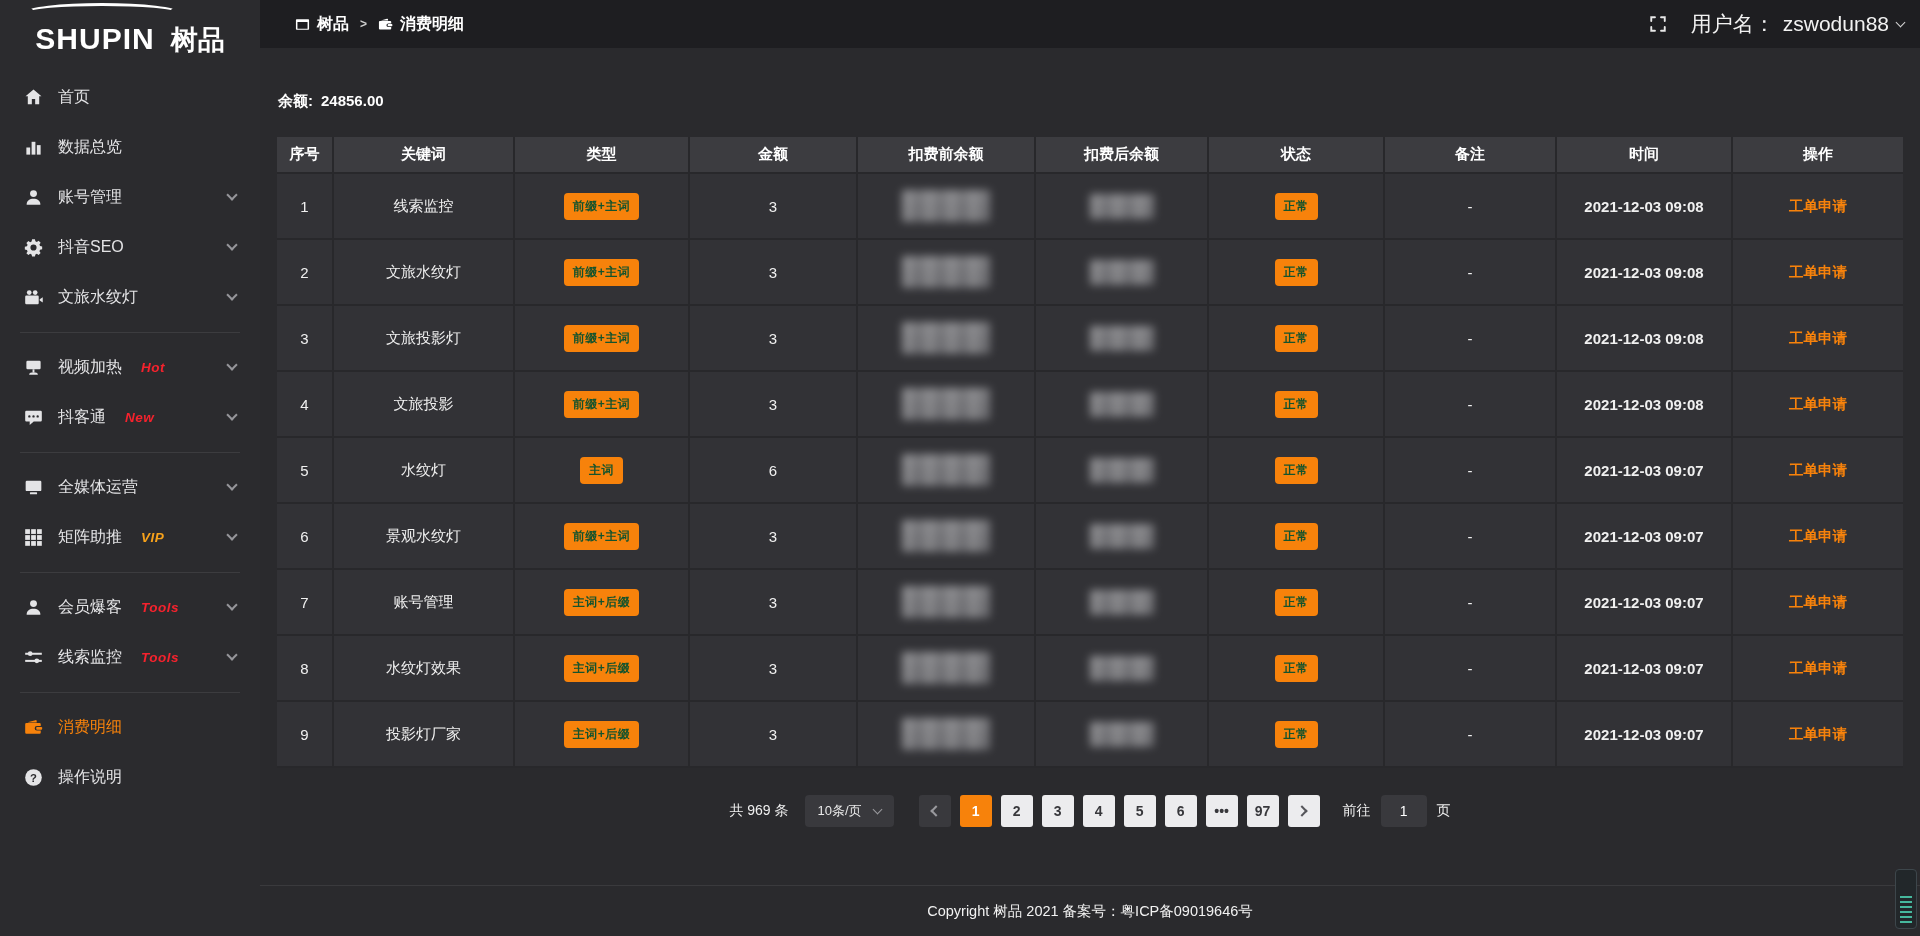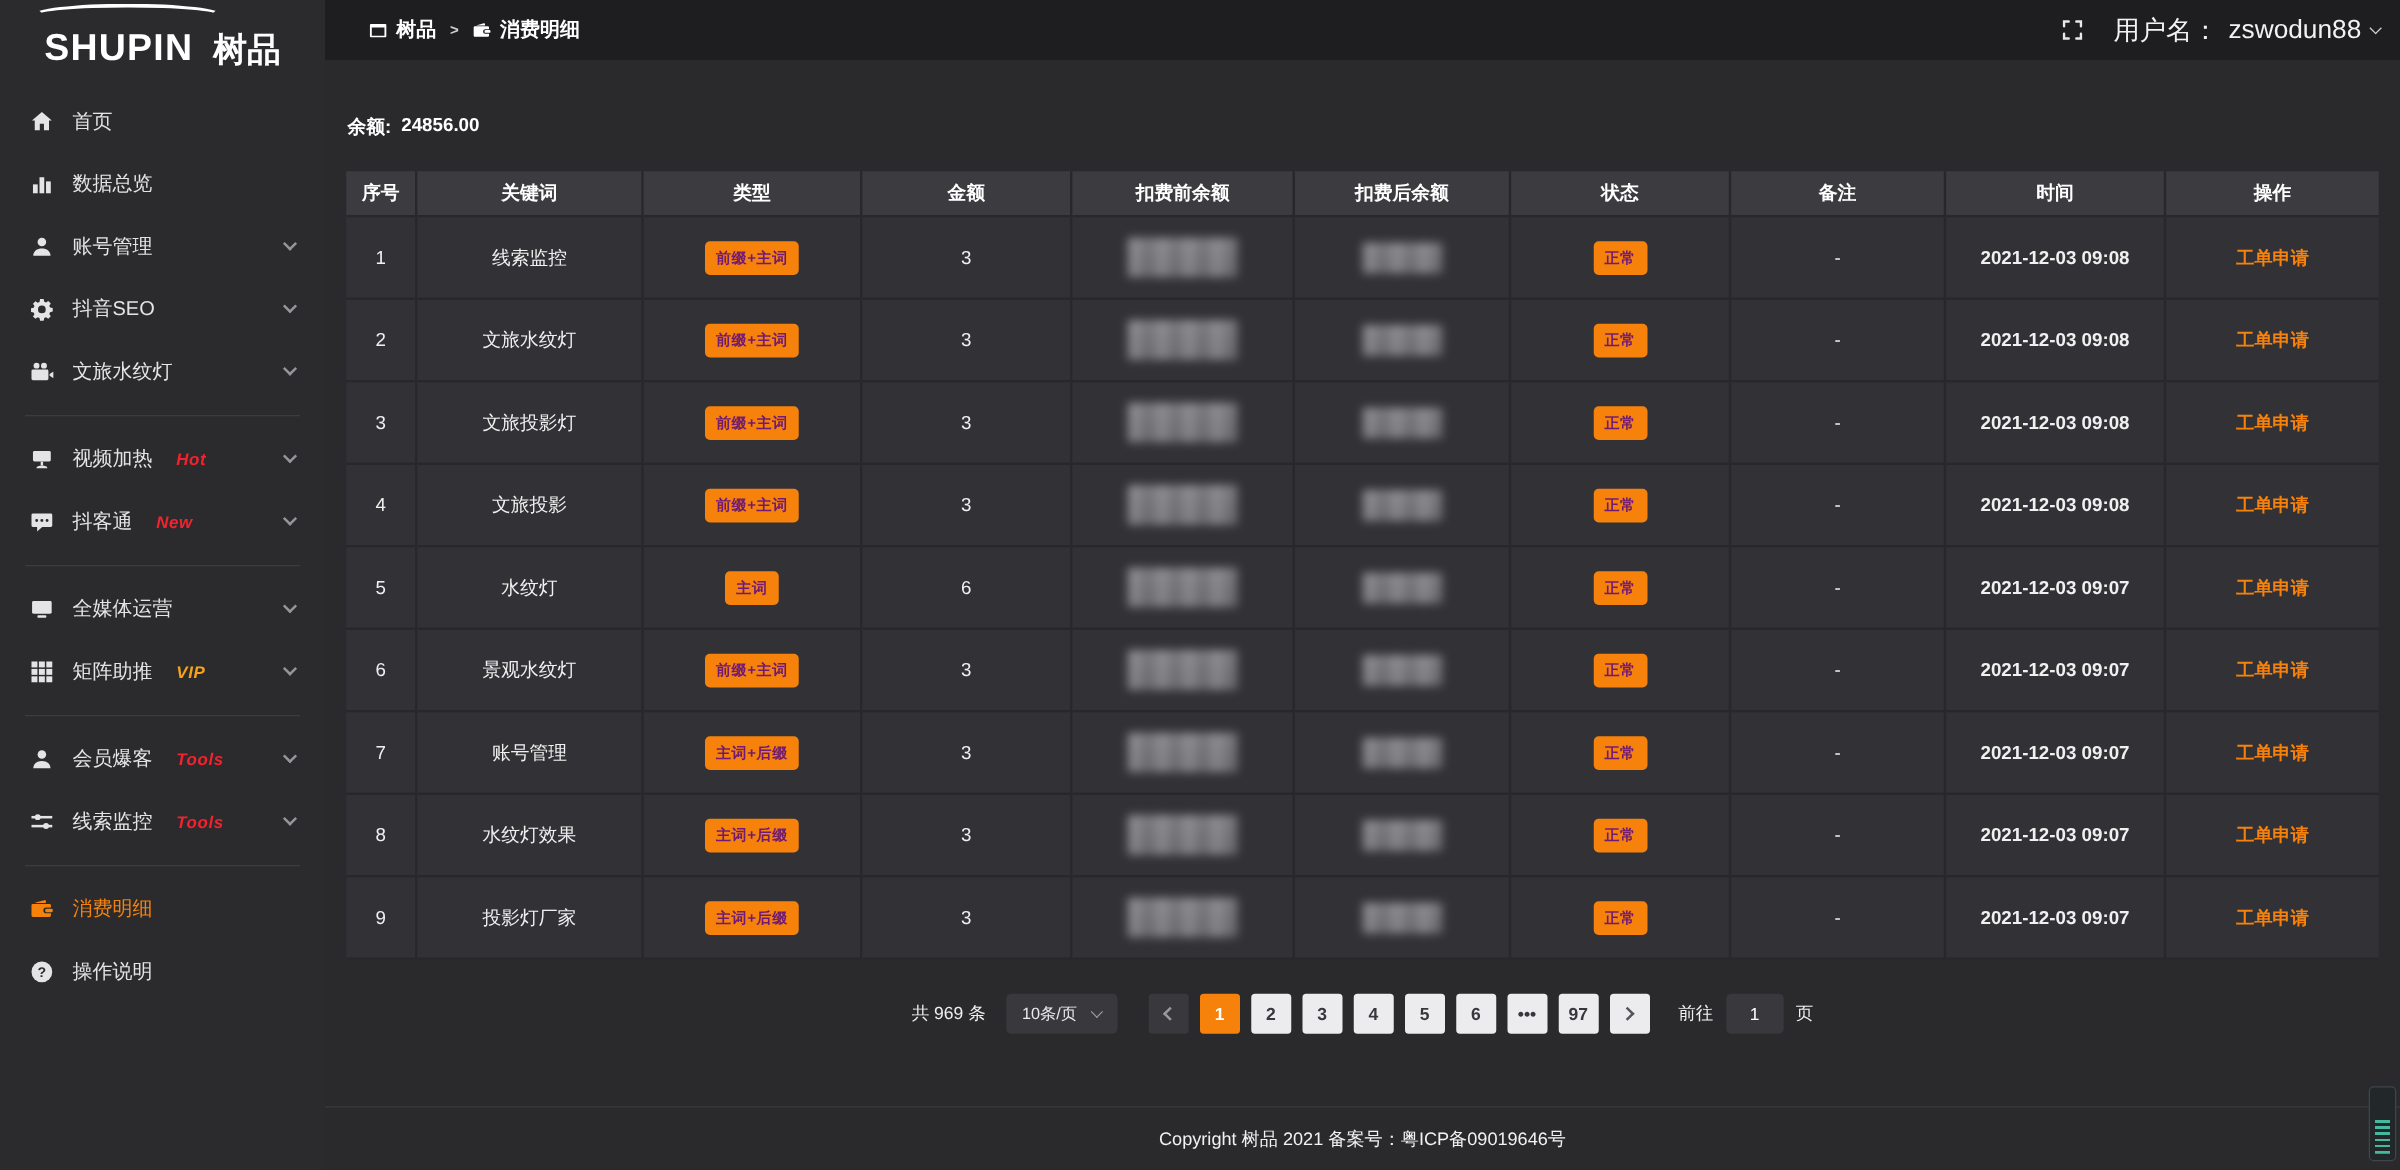--- a/index.html
+++ b/index.html
@@ -47,21 +47,21 @@
   .content { flex:1; padding:0 17px; display:flex; flex-direction:column; }
   .balance { margin:44px 0 26px 1px; font-size:15px; font-weight:bold; color:#fff; display:flex; gap:8px; }
 
   .table { width:100%; }
   .trow { display:grid; grid-template-columns:57px 181px 175px 168px 178px 173px 176px 172px 176px 1fr; }
   .cell { background:#323236; border-right:2px solid #28282b; border-bottom:2px solid #28282b;
           display:flex; align-items:center; justify-content:center; }
   .cell:last-child { border-right:none; }
   .thead .cell { background:#3c3c40; height:37px; font-weight:bold; font-size:15px; color:#fff; }
   .tbody .cell { height:66px; font-size:15px; color:#f0f0f0; }
-  .badge { background:#f7820b; color:#701a75; font-size:12px; font-weight:bold; padding:5px 9px; border-radius:4px;
+  .badge { background:#f7820b; color:#14532d; font-size:12px; font-weight:bold; padding:5px 9px; border-radius:4px;
            letter-spacing:.5px; white-space:nowrap; }
   .blur-block { width:88px; height:32px; border-radius:2px; filter:blur(4px); opacity:.8;
     background-image:repeating-linear-gradient(90deg, rgba(255,255,255,.22) 0 11px, rgba(255,255,255,.04) 11px 22px),
                      linear-gradient(#8a8a8e,#737377); }
   .blur-block.small { width:64px; height:25px; }
   .action-link { color:#f7820b; font-size:14.5px; font-weight:bold; cursor:pointer; }
   .c-time { font-weight:bold; }
 
   
   .pagination { display:flex; align-items:center; justify-content:center; gap:9px; margin-top:27px; font-size:14px; color:#efefef; }

